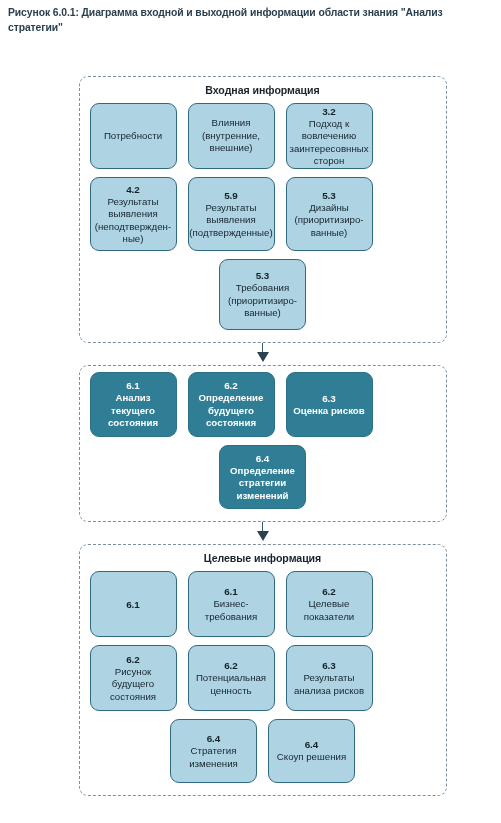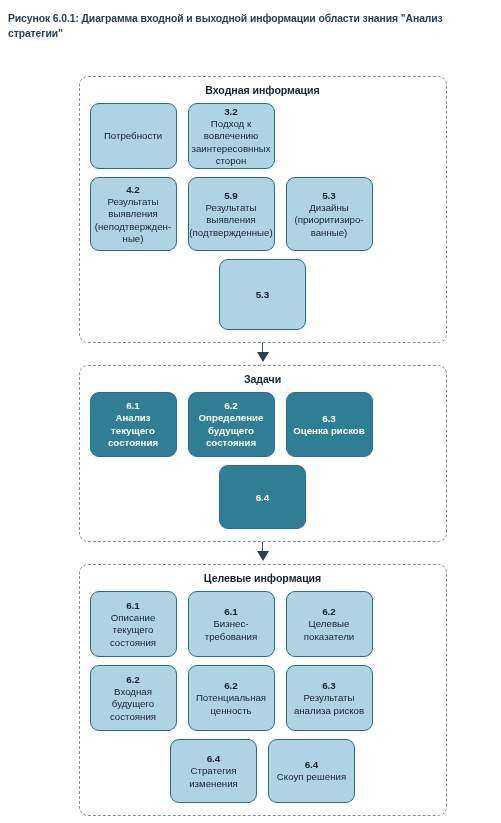--- a/index.html
+++ b/index.html
@@ -21,21 +21,21 @@
     width: 501px;
     height: 823px;
     position: relative;
     box-sizing: border-box;
   }
 
   
   .caption {
     position: absolute;
     left: 8px;
-    top: 12px;
+    top: 6px;
     width: 486px;
     font-size: 10.4px;
     font-weight: bold;
     line-height: 14.5px;
     color: #2a3f4d;
     letter-spacing: -0.1px;
   }
 
   
   .diagram {
@@ -168,20 +168,23 @@
   <div class="diagram">
 
     <div class="group">
       <div class="group-title">Входная информация</div>
 
       <div class="row h-inputs-r1">
         <div class="node light">
           <span class="label">Потребности</span>
         </div>
         <div class="node light">
+          <span class="label">Влияния (внутренние, внешние)</span>
+        </div>
+        <div class="node light">
           <span class="code">3.2</span>
           <span class="label">Подход к вовлечению заинтересовнных сторон</span>
         </div>
       </div>
 
       <div class="row h-inputs-r2">
         <div class="node light">
           <span class="code">4.2</span>
           <span class="label">Результаты выявления (неподтвержден-ные)</span>
         </div>
@@ -191,81 +194,81 @@
         </div>
         <div class="node light">
           <span class="code">5.3</span>
           <span class="label">Дизайны (приоритизиро-ванные)</span>
         </div>
       </div>
 
       <div class="row center h-inputs-r3">
         <div class="node light">
           <span class="code">5.3</span>
+          <span class="label">Требования (приоритизиро-ванные)</span>
         </div>
       </div>
     </div>
 
     <div class="connector">
       <div class="stem"></div>
       <div class="head"></div>
     </div>
 
     <div class="group">
-      <div class="group-title">Задачи</div>
 
       <div class="row h-tasks-r1">
         <div class="node dark">
           <span class="code">6.1</span>
           <span class="label">Анализ текущего состояния</span>
         </div>
         <div class="node dark">
           <span class="code">6.2</span>
           <span class="label">Определение будущего состояния</span>
         </div>
         <div class="node dark">
           <span class="code">6.3</span>
           <span class="label">Оценка рисков</span>
         </div>
       </div>
 
       <div class="row center h-tasks-r2">
         <div class="node dark">
           <span class="code">6.4</span>
+          <span class="label">Определение стратегии изменений</span>
         </div>
       </div>
     </div>
 
     <div class="connector">
       <div class="stem"></div>
       <div class="head"></div>
     </div>
 
     <div class="group">
       <div class="group-title">Целевые информация</div>
 
       <div class="row h-out-r1">
         <div class="node light">
           <span class="code">6.1</span>
-          <span class="label">Описание текущего состояния</span>
         </div>
         <div class="node light">
           <span class="code">6.1</span>
           <span class="label">Бизнес-требования</span>
         </div>
         <div class="node light">
           <span class="code">6.2</span>
           <span class="label">Целевые показатели</span>
         </div>
       </div>
 
       <div class="row h-out-r2">
         <div class="node light">
           <span class="code">6.2</span>
-          <span class="label">Входная будущего состояния</span>
+          <span class="label">Рисунок будущего состояния</span>
         </div>
         <div class="node light">
           <span class="code">6.2</span>
           <span class="label">Потенциальная ценность</span>
         </div>
         <div class="node light">
           <span class="code">6.3</span>
           <span class="label">Результаты анализа рисков</span>
         </div>
       </div>

